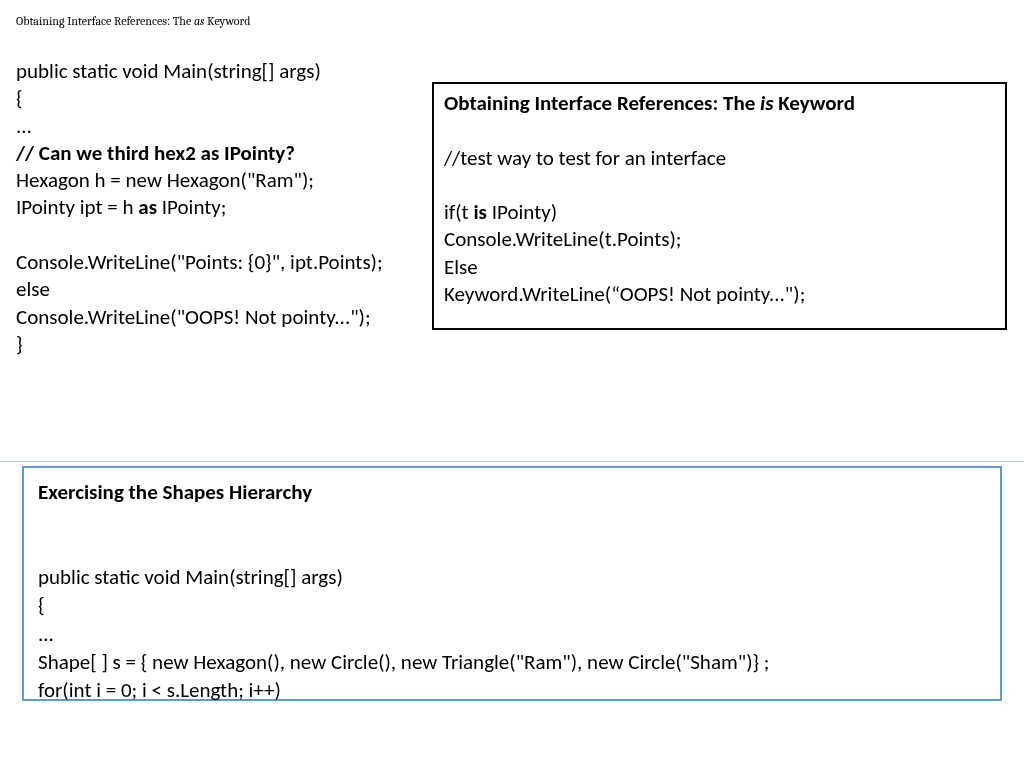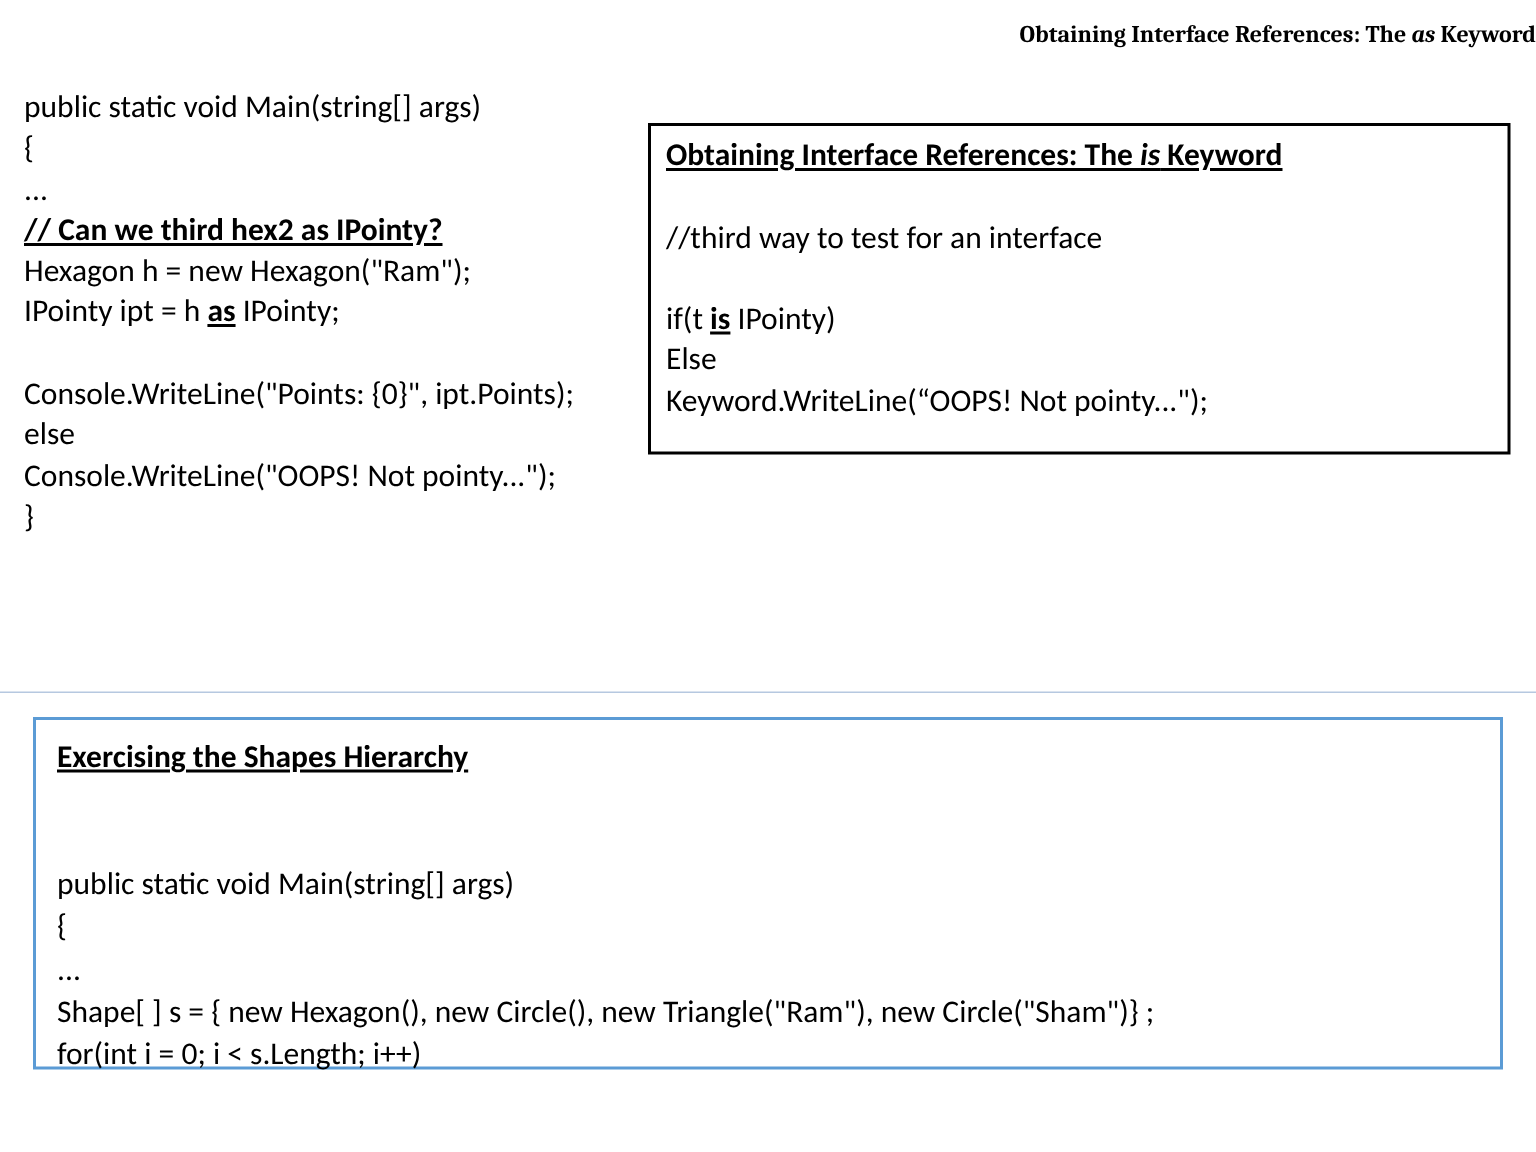--- a/index.html
+++ b/index.html
@@ -9,34 +9,33 @@
     width: 1024px;
     height: 768px;
     font-family: Calibri, Arial, sans-serif;
     font-size: 21px;
     color: #000;
     background: #fff;
     position: relative;
   }
   .heading {
     font-family: Cambria, Georgia, serif;
-    font-weight: bold;
-    font-size: 16px;
+    font-weight: normal;
+    font-size: 12px;
     padding: 14px 0 0 16px;
-    text-align: right;
   }
   .heading .italic { font-style: italic; }
   .left-block {
     position: absolute;
     left: 16px;
     top: 58px;
     width: 430px;
     line-height: 1.3;
   }
-  .b { font-weight: bold; text-decoration: underline; }
+  .b { font-weight: bold; }
   .right-box {
     position: absolute;
     left: 432px;
     top: 82px;
     width: 575px;
     border: 2px solid #000;
     padding: 6px 10px 20px 10px;
     line-height: 1.3;
     background: #fff;
   }
@@ -45,21 +44,21 @@
     position: absolute;
     left: 0;
     top: 461px;
     width: 1024px;
     height: 0;
     border-top: 1px solid #b6c8e0;
   }
   .bottom-box {
     position: absolute;
     left: 22px;
-    top: 478px;
+    top: 466px;
     width: 980px;
     height: 235px;
     border: 2px solid #5b9bd5;
     padding: 10px 14px;
     line-height: 1.35;
   }
 </style>
 </head>
 <body>
 
@@ -81,25 +80,26 @@
   <div>else</div>
   <div>Console.WriteLine("OOPS! Not pointy...");</div>
   <div>}</div>
 </div>
 
 <div class="right-box">
   <div class="b title">
     <span>Obtaining Interface References: The </span><span class="italic">is</span><span> Keyword</span>
   </div>
   <div>&nbsp;</div>
-  <div> //third way to test for an interface</div>
+  <div> //test way to test for an interface</div>
   <div>&nbsp;</div>
   <div>
     <span>if(t </span><span class="b">is</span><span> IPointy)</span>
   </div>
+  <div>Console.WriteLine(t.Points);</div>
   <div>Else</div>
   <div>Keyword.WriteLine(“OOPS! Not pointy...");</div>
 </div>
 
 <div class="divider"></div>
 
 <div class="bottom-box">
   <div class="b">Exercising the Shapes Hierarchy</div>
   <div>&nbsp;</div>
   <div>&nbsp;</div>

